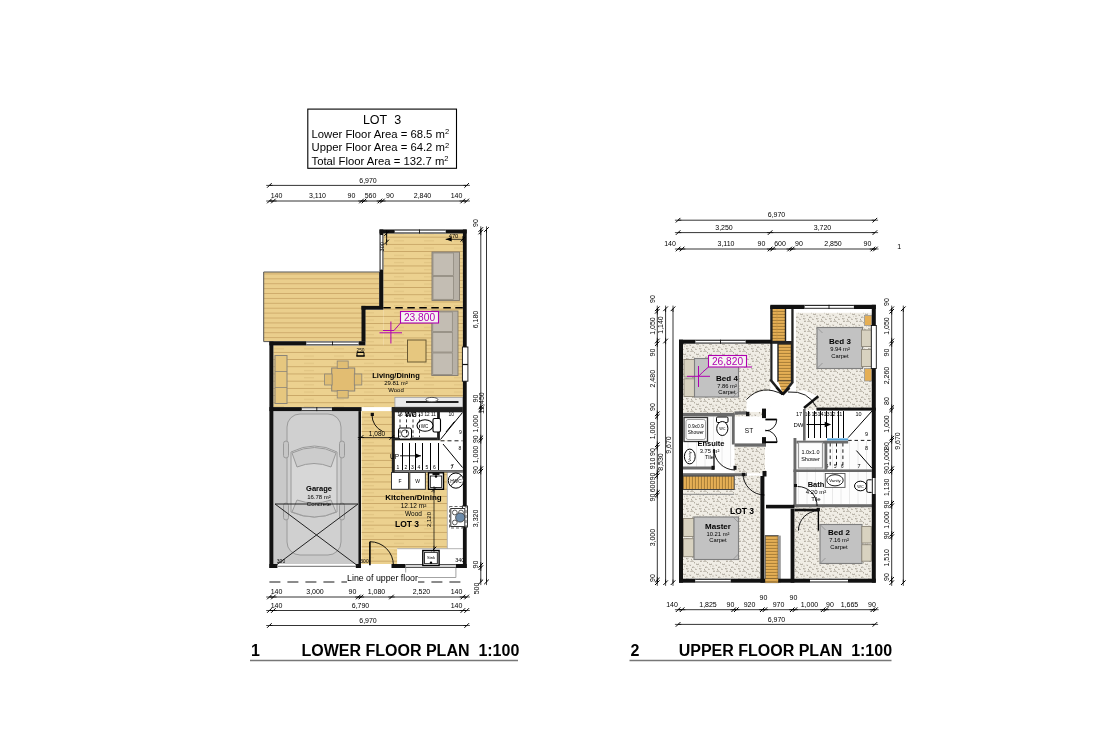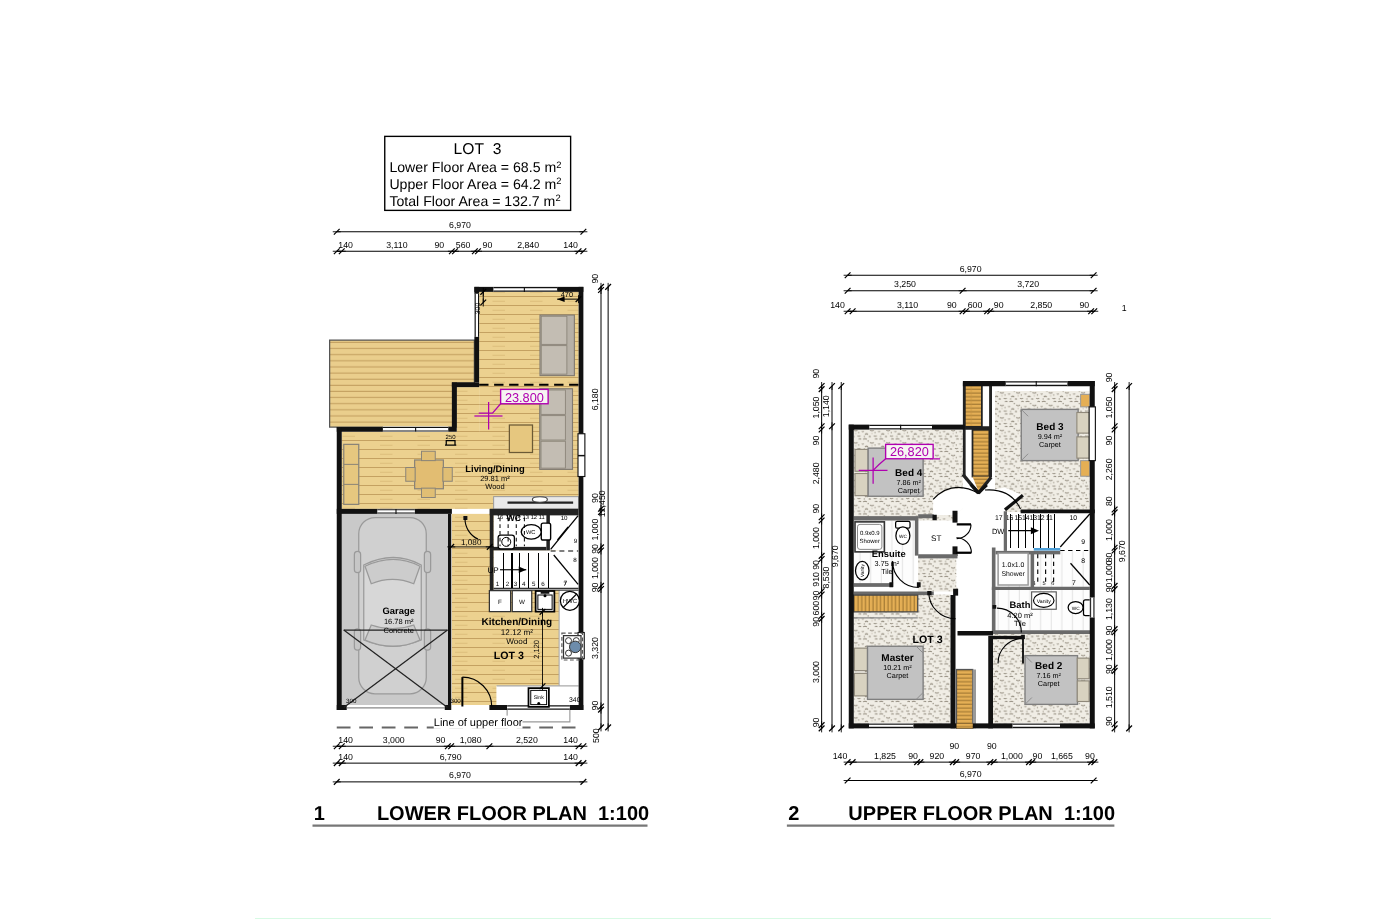--- a/index.html
+++ b/index.html
@@ -1,16 +1,16 @@
 <!DOCTYPE html>
 <html><head>
 <meta charset="utf-8">
 <style>
 html,body{margin:0;padding:0;background:#ffffff;}
-#page{position:relative;width:1105px;height:735px;background:#86efac;font-family:"Liberation Sans",sans-serif;}
+#page{position:relative;width:1105px;height:735px;background:#c2410c;font-family:"Liberation Sans",sans-serif;}
 svg text{font-family:"Liberation Sans",sans-serif;-webkit-font-smoothing:antialiased;}
 </style>
 </head>
 <body>
 <div id="page">
 <svg width="1105" height="735" viewBox="0 0 1105 735">
 <defs>
 <pattern id="wood" width="60" height="7.2" patternUnits="userSpaceOnUse">
   <rect width="60" height="7.2" fill="#ecd18f"></rect>
   <line x1="0" y1="6.8" x2="60" y2="6.8" stroke="#c4a161" stroke-width="0.9"></line>

